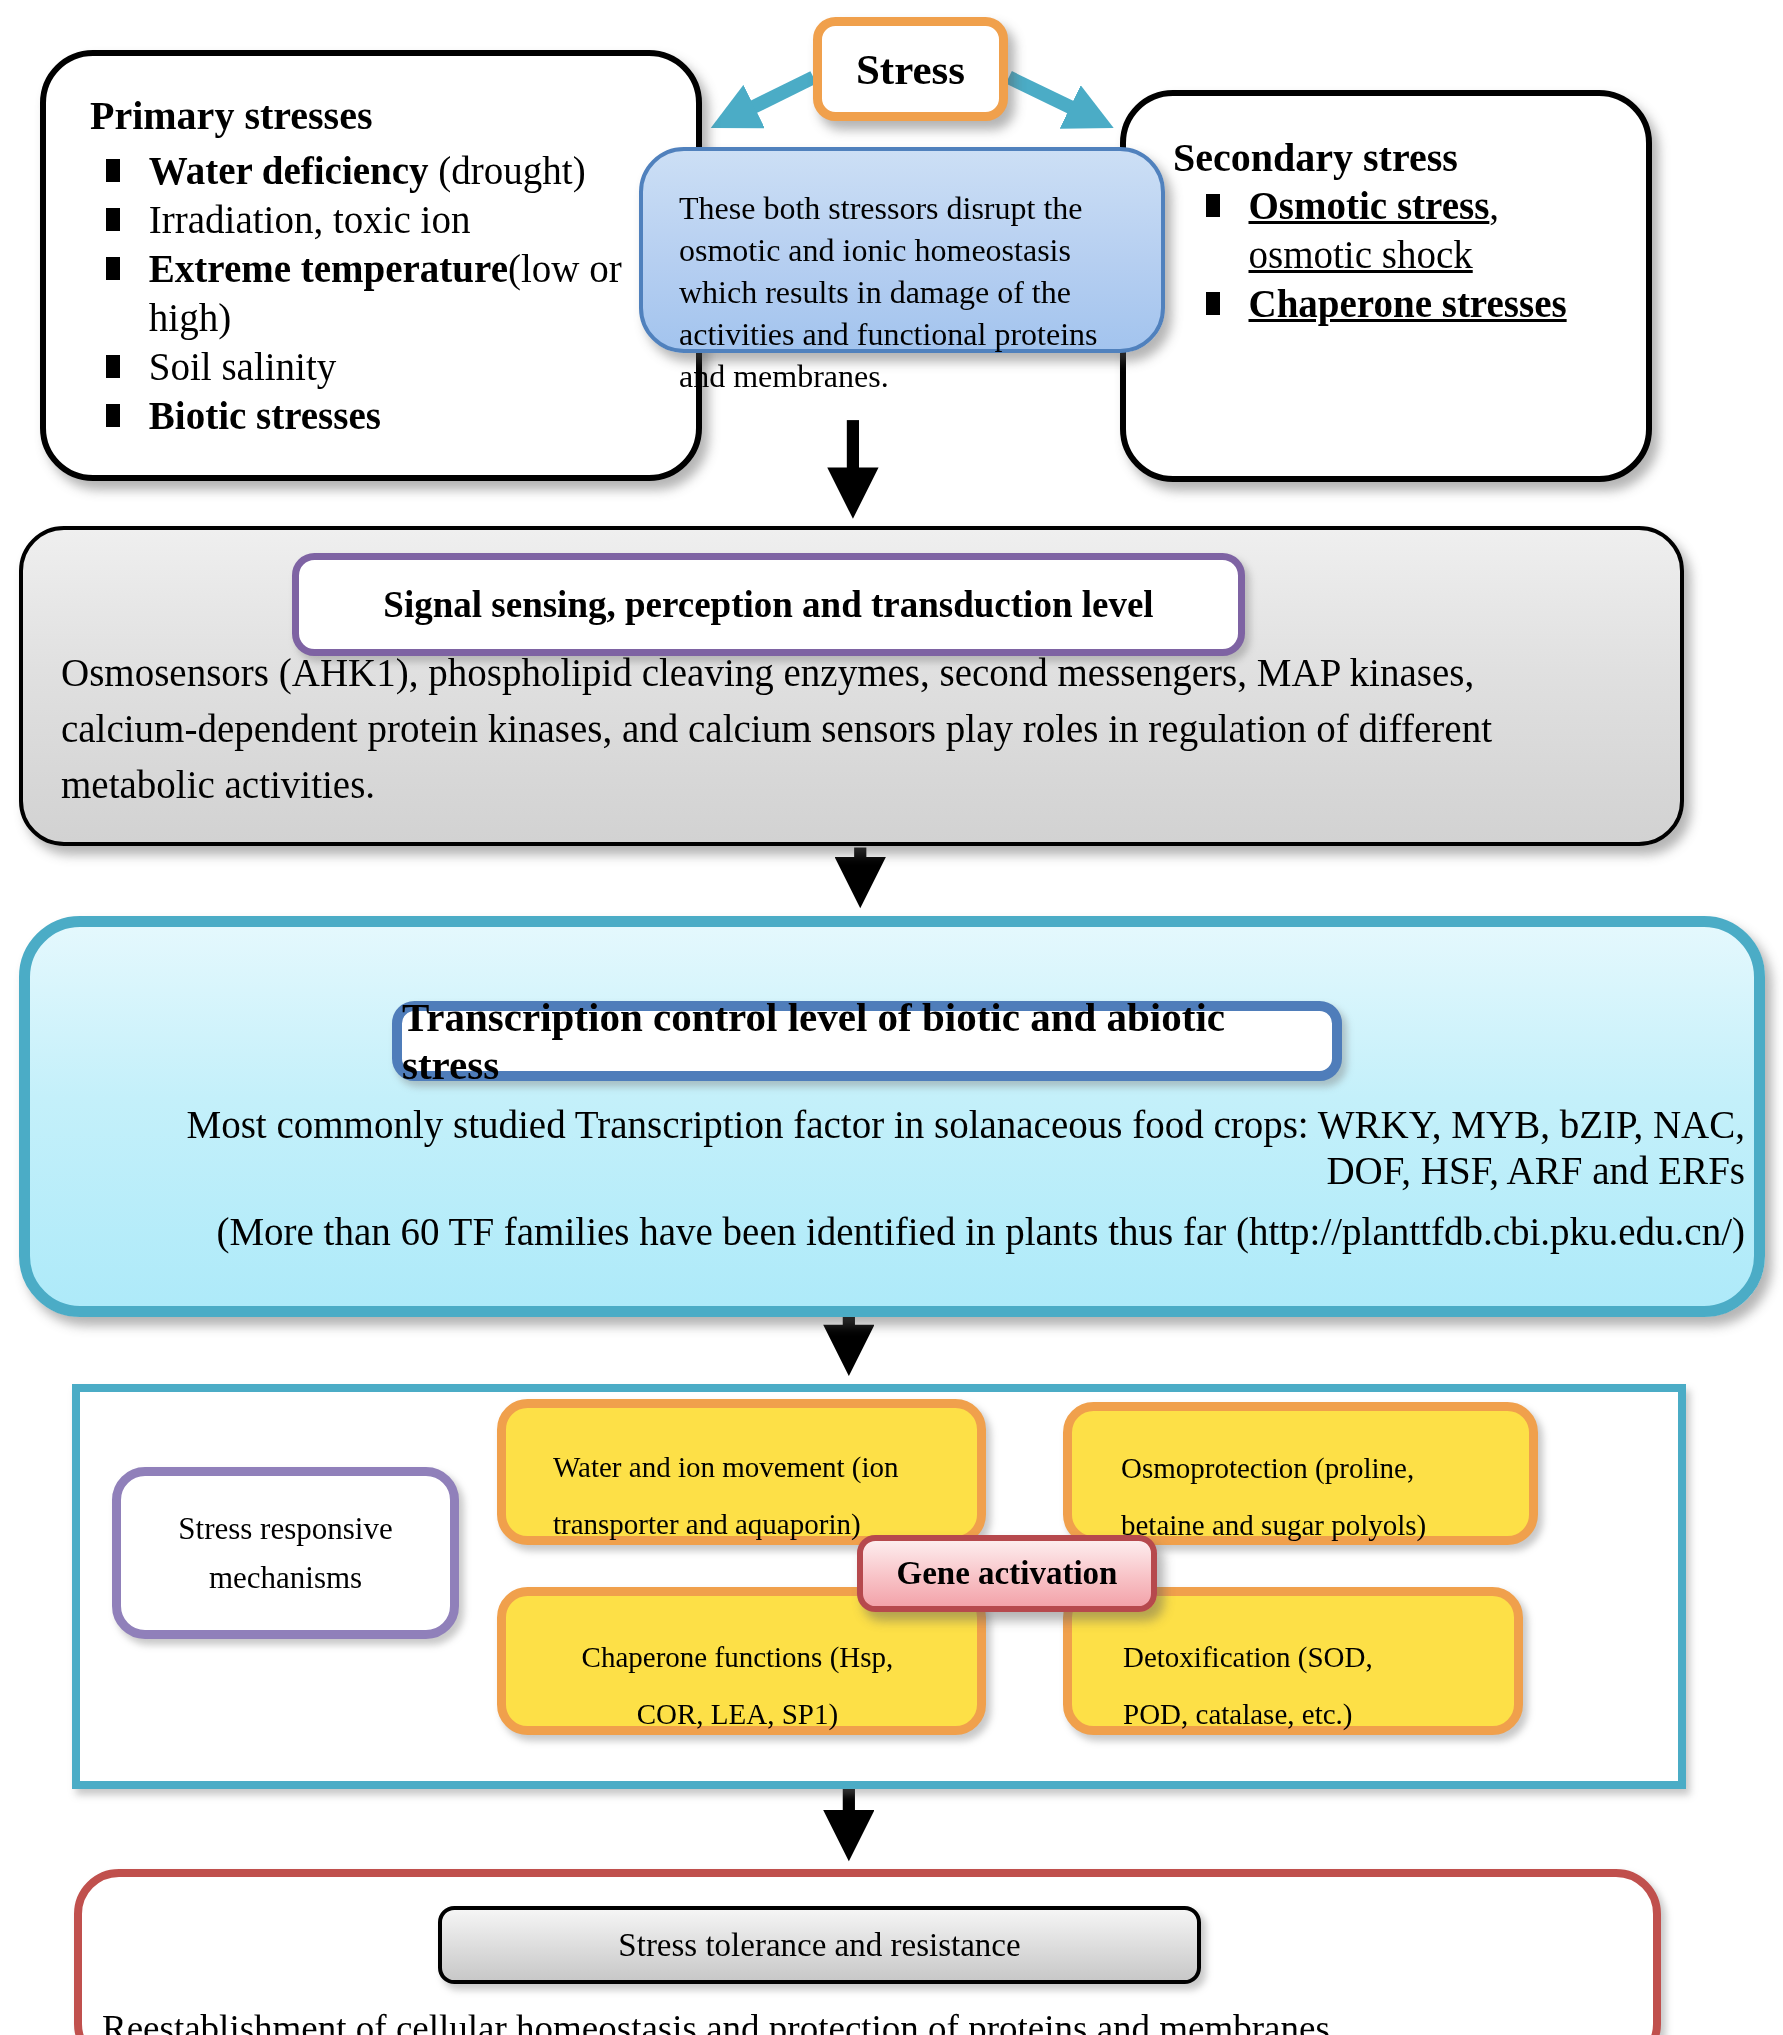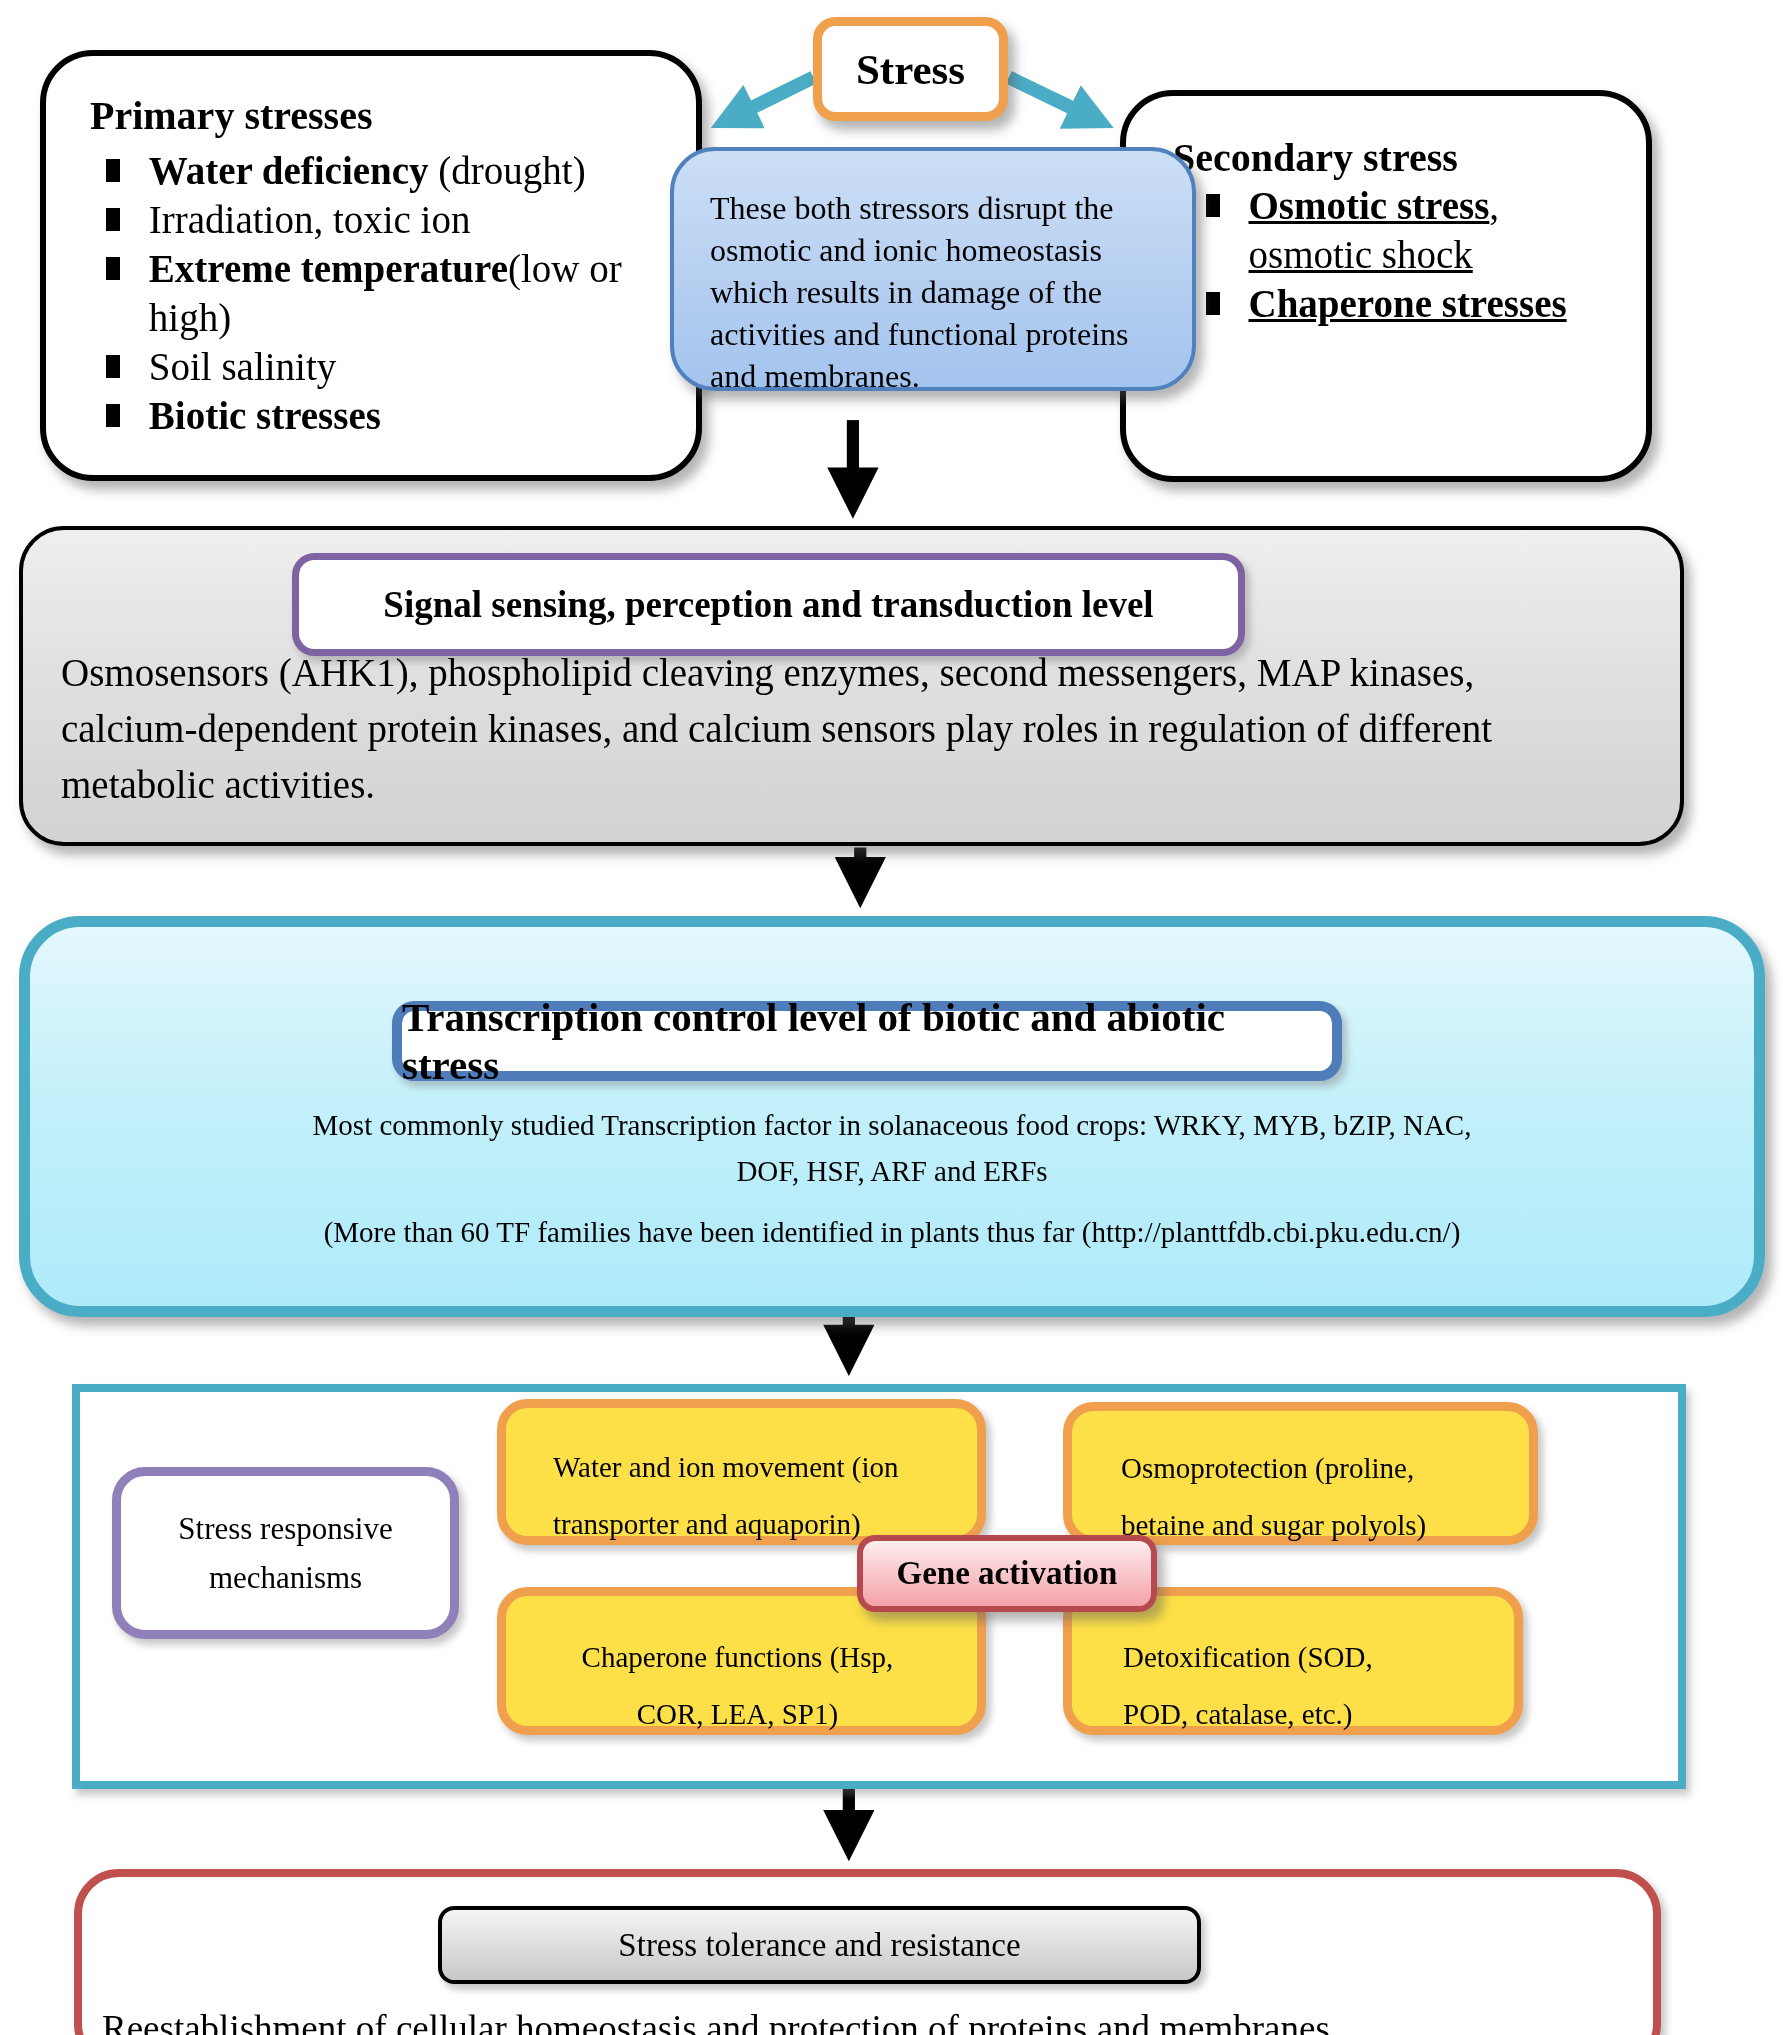--- a/index.html
+++ b/index.html
@@ -41,21 +41,21 @@
   .bodyline{white-space:nowrap; font-size:39px; line-height:56px;}
   .cyanbox{
     border:11.4px solid #4BACC6; border-radius:61px; z-index:2;
     background:linear-gradient(180deg,#E4F8FD 0%,#C4F0FA 45%,#AEEAF9 100%);
   }
   .transtitle{
     border:10.6px solid #4F7DBA; border-radius:22.4px; background:#fff; z-index:3;
     display:flex; align-items:center; justify-content:center;
     font-weight:bold; font-size:41px;
   }
-  .centerline{white-space:nowrap; font-size:29px; line-height:46px; text-align:center;}
+  .centerline{white-space:nowrap; font-size:39px; line-height:46px; text-align:right;}
   .mechbox{border:8.1px solid #4BACC6; background:#fff; z-index:2;}
   .srmbox{
     border:9px solid #9080BA; border-radius:33px; background:#fff; z-index:3;
     display:flex; flex-direction:column; align-items:center; justify-content:center;
     font-size:31px; line-height:49px;
   }
   .orangebox{
     border:9.8px solid #F0A04C; border-radius:30.5px; background:#fde047; z-index:3;
     font-size:29px; line-height:57px;
   }
@@ -134,21 +134,21 @@
         <span class="bullet"></span>
         <span class="li-text" style="margin-left:28.5px; width:366px;"><b>Osmotic stress</b><span>, osmotic shock</span></span>
       </div>
       <div class="li">
         <span class="bullet"></span>
         <span class="li-text" style="margin-left:28.5px; width:366px;"><b>Chaperone stresses</b><span></span></span>
       </div>
     </div>
   </div>
 
-  <div class="abs bluebox shadow" style="left:670px; top:147px; width:526px; height:244px;">
+  <div class="abs bluebox shadow" style="left:639px; top:147px; width:526px; height:206px;">
     <div>These both stressors disrupt the</div>
     <div>osmotic and ionic homeostasis</div>
     <div>which results in damage of the</div>
     <div>activities and functional proteins</div>
     <div>and membranes.</div>
   </div>
 
   <div class="abs graybox shadow" style="left:19px; top:526px; width:1665px; height:320px;"></div>
   <div class="abs signaltitle softshadow" style="left:292px; top:553px; width:953px; height:103px;">
     <span>Signal sensing, perception and transduction level</span>

